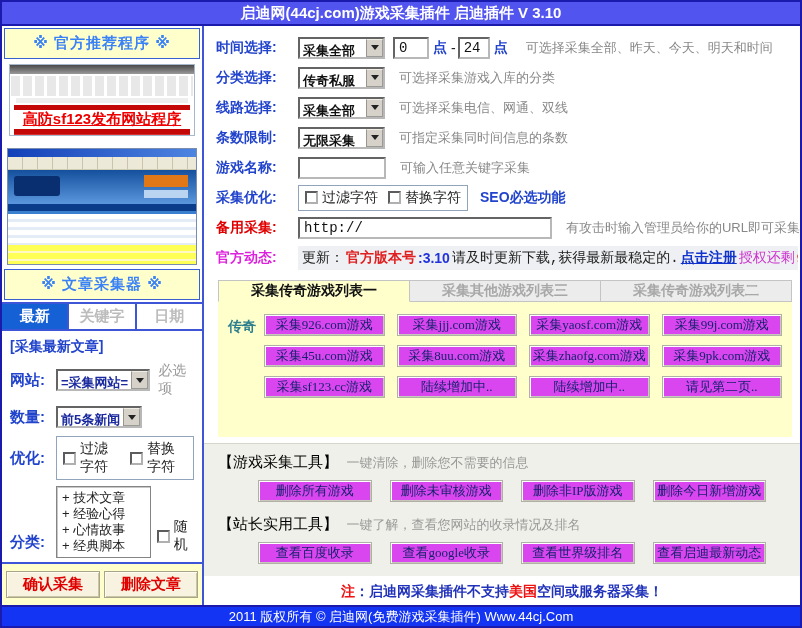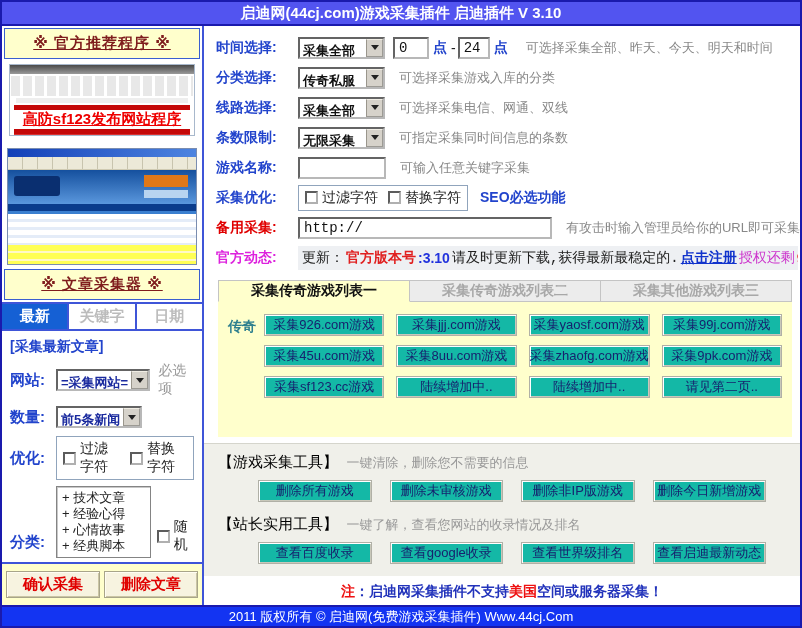--- a/index.html
+++ b/index.html
@@ -32,23 +32,23 @@
 
   
   .sidebar {
     width: 202px; flex: 0 0 202px;
     border-right: 2px solid #3f55d8;
     background: #fff; overflow: hidden;
     display: flex; flex-direction: column;
   }
   .banner {
     margin: 2px; border: 1px solid #3a5fd0;
-    background: #ffffcc; color: #7f1d1d;
+    background: #ffffcc; color: #3b82f6;
     font-weight: bold; font-size: 15px;
-    text-align: center; padding: 5px 0; letter-spacing: 1px; text-decoration: underline;
+    text-align: center; padding: 5px 0; letter-spacing: 1px;
   }
   .thumb1 {
     height: 104px; margin: 3px 7px 12px 7px;
     border: 1px solid #a8b8cc; background: #fff;
     position: relative; overflow: hidden; cursor: pointer;
   }
   .t1-head { height: 9px; background: linear-gradient(#4a4a4a,#9a9a9a); }
   .t1-cells {
     height: 20px; margin: 2px 1px;
     background:
@@ -196,26 +196,26 @@
   .gtab:first-child { border-left: 1px solid #c4c4c4; }
   .gtab.active { background: #ffffcc; color: #111; border-bottom: 1px solid #ffffcc; }
 
   .gpanel {
     margin: 0 8px 0 14px; background: #ffffcc; height: 162px;
     position: relative; padding: 12px 10px 0 46px;
   }
   .legend { position: absolute; left: 10px; top: 16px; color: #2e7f8e; font-weight: bold; font-size: 14px; }
   .ggrid { display: grid; grid-template-columns: repeat(4, 1fr); gap: 9px 12px; }
   .gbtn, .tbtn {
-    height: 22px; background: #14b8a6;
+    height: 22px; background: #d946ef;
     border: 1px solid #b0b0a6;
     box-shadow: inset 1px 1px 0 #ffffff, inset -1px -1px 0 #c8c8ba;
     color: #16226e; font-size: 13px;
     display: flex; align-items: center; justify-content: center;
-    cursor: pointer; white-space: nowrap; font-family: Liberation Sans, sans-serif;
+    cursor: pointer; white-space: nowrap; font-family: Liberation Serif, serif;
   }
   .tools {
     margin-top: 6px; background: #f0f0ea; border-top: 1px solid #d5d5cc;
     padding: 6px 8px 2px 14px;
   }
   .tool-head { padding: 3px 0; }
   .tool-title { color: #000000; font-weight: normal; font-size: 15px; }
   .tool-desc { color: #999; font-size: 13px; margin-left: 4px; }
   .tool-btns { display: flex; gap: 18px; padding: 5px 26px 10px 40px; }
   .tbtn { flex: 1; }
@@ -418,22 +418,22 @@
             <span class="n-register">点击注册</span>
             <span class="n-auth">授权还剩</span>
             <span class="n-days">995</span>
 
           </div>
         </div>
       </div>
 
       <div class="gtabs">
         <div class="gtab active">采集传奇游戏列表一</div>
+        <div class="gtab">采集其他游戏列表三</div>
         <div class="gtab">采集传奇游戏列表二</div>
-        <div class="gtab">采集其他游戏列表三</div>
       </div>
 
       <div class="gpanel">
         <span class="legend">传奇</span>
         <div class="ggrid">
           <button class="gbtn">采集926.com游戏</button>
           <button class="gbtn">采集jjj.com游戏</button>
           <button class="gbtn">采集yaosf.com游戏</button>
           <button class="gbtn">采集99j.com游戏</button>
           <button class="gbtn">采集45u.com游戏</button>

